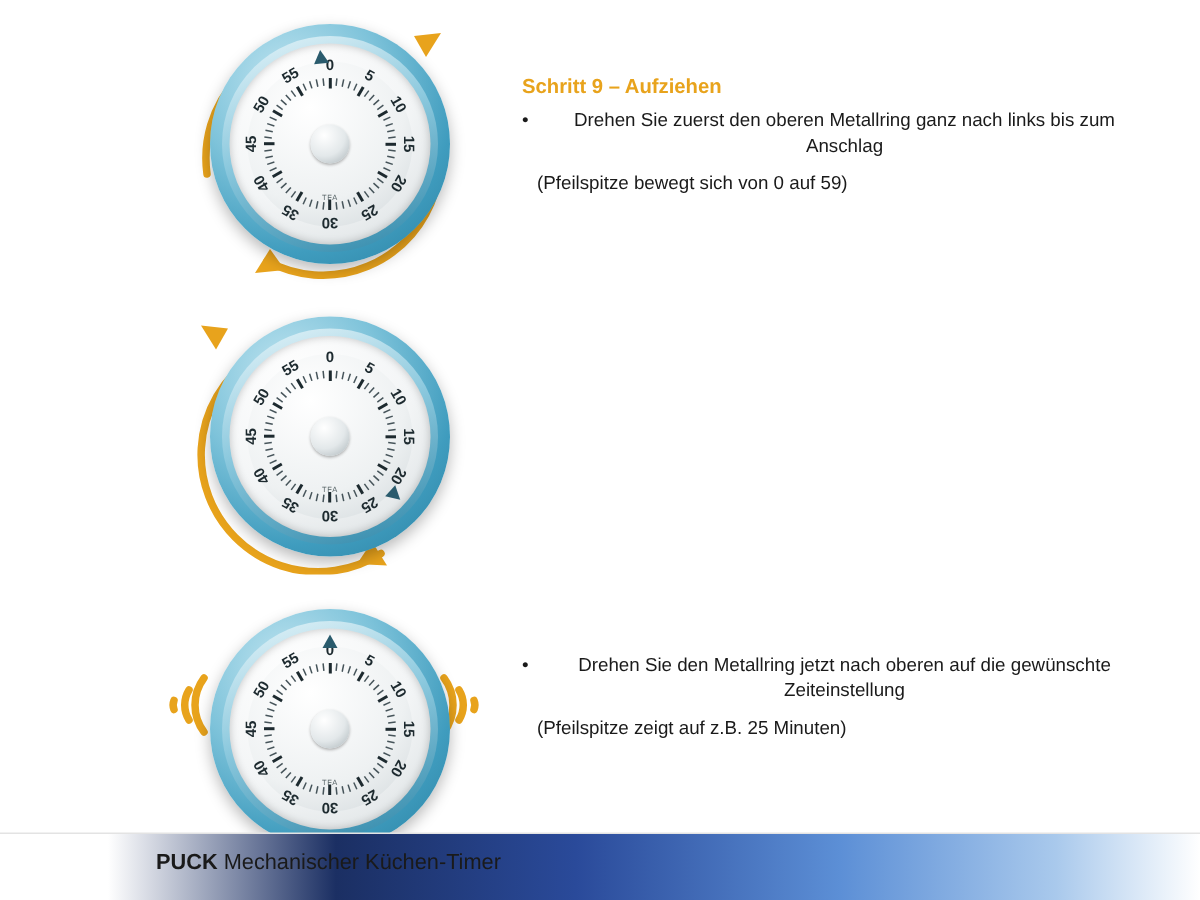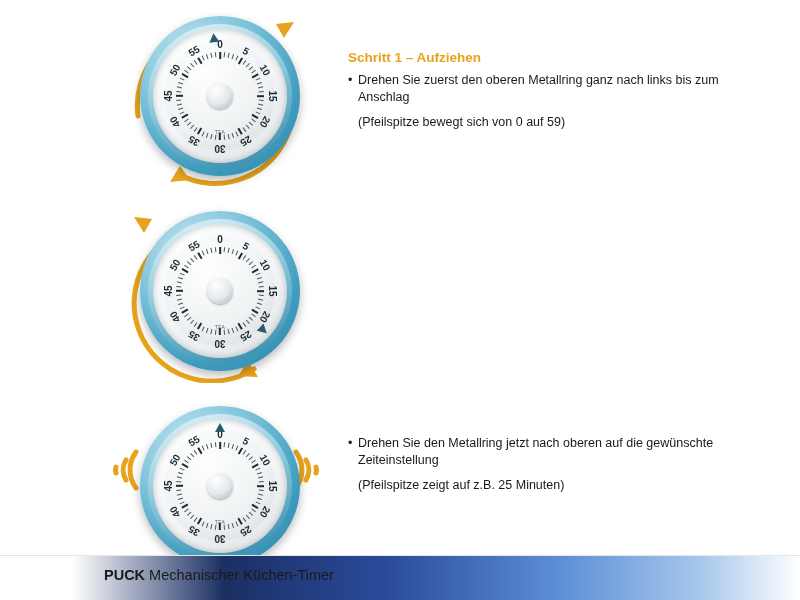--- a/index.html
+++ b/index.html
@@ -176,20 +176,21 @@
     flex: 0 0 auto;
     width: 10px;
     color: #1a1a1a;
     font-size: 12.5px;
     line-height: 17px;
   }
   .bullet-text {
     color: #1a1a1a;
     font-size: 12.5px;
     line-height: 17px;
+    text-align: center;
   }
   .note {
     color: #1a1a1a;
     font-size: 12.5px;
     line-height: 17px;
     margin-left: 10px;
     margin-top: 8px;
   }
 
   
@@ -348,21 +349,21 @@
             <div class="num" style="left:40.99999999999998px; top:21.966679003209208px;">
               <span style="transform: translate(-50%,-50%) rotate(330deg);">55</span>
             </div>
           </div>
 
         <div class="pointer" style="transform: translate(-5px,-63px) rotate(-6deg);"></div>
       </div>
     </div>
 
     <div class="text-block" id="text-1">
-      <p class="step-title">Schritt 1 – Aufziehen</p>
+      <p class="step-title">Schritt 9 – Aufziehen</p>
       <div class="bullet-row">
         <div class="bullet-dot">•</div>
         <div class="bullet-text">Drehen Sie zuerst den oberen Metallring ganz nach links bis zum Anschlag</div>
       </div>
       <div class="note">(Pfeilspitze bewegt sich von 0 auf 59)</div>
     </div>
   </div>
 
   <div class="step" id="step-2">
 

